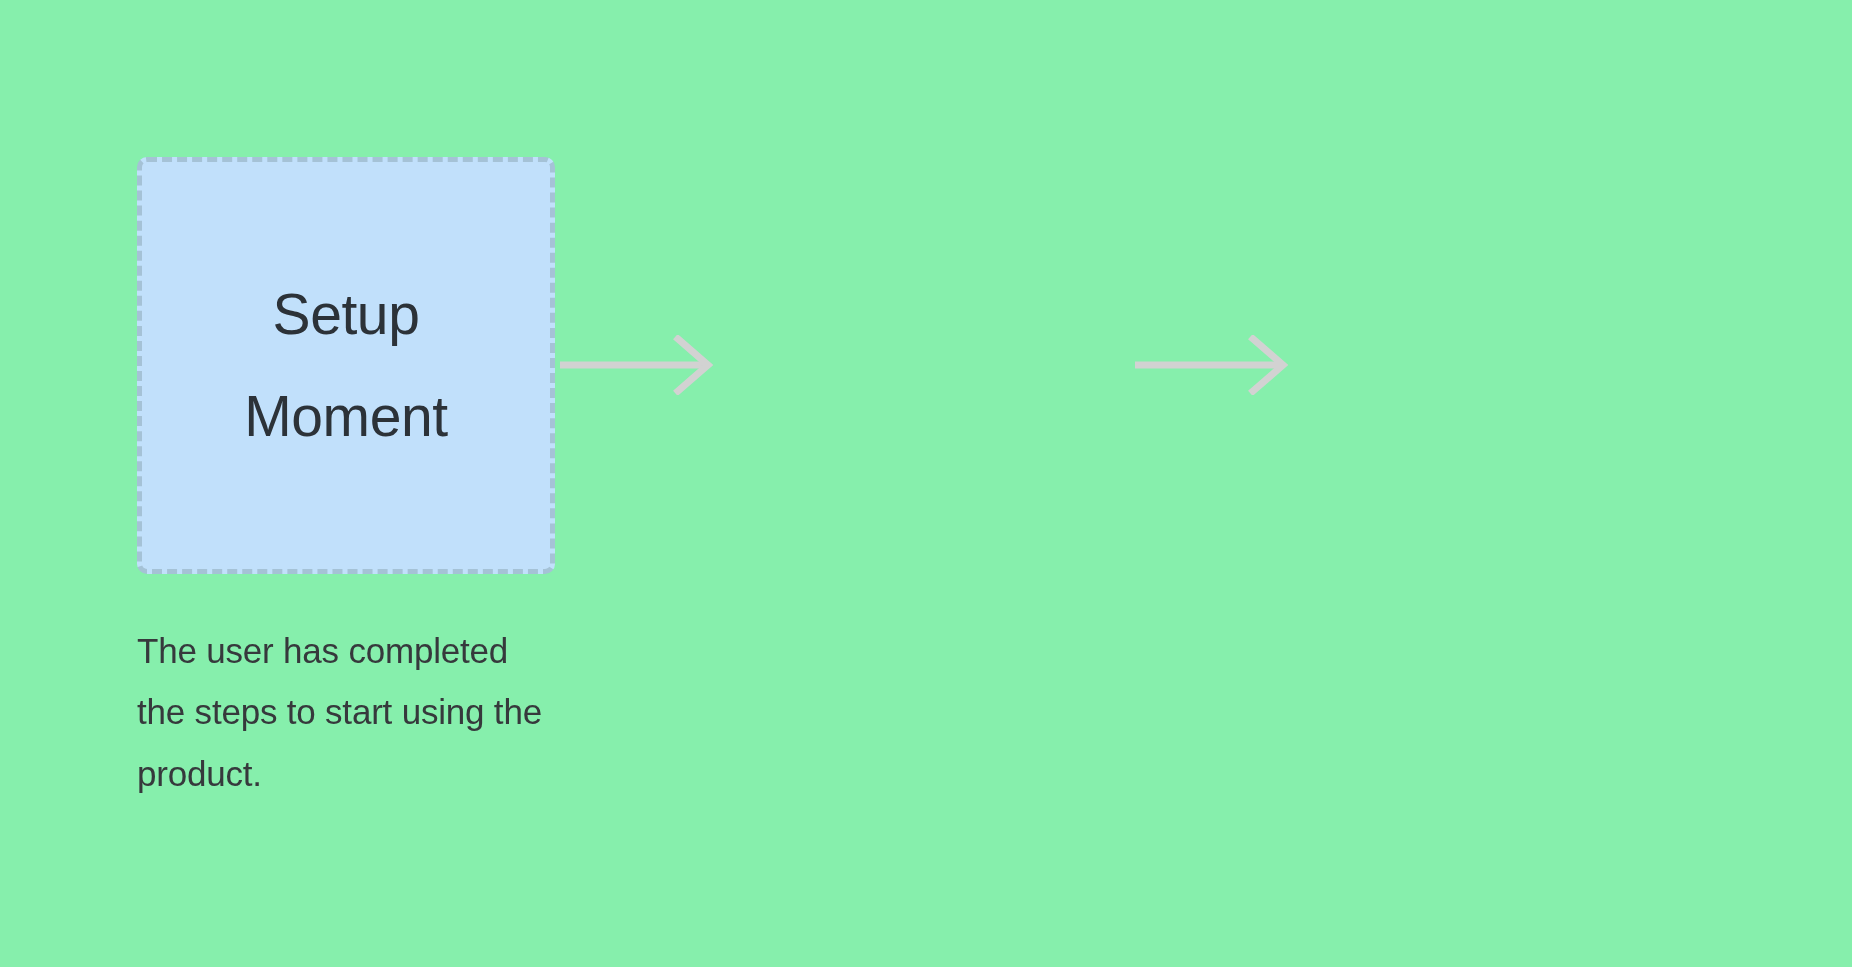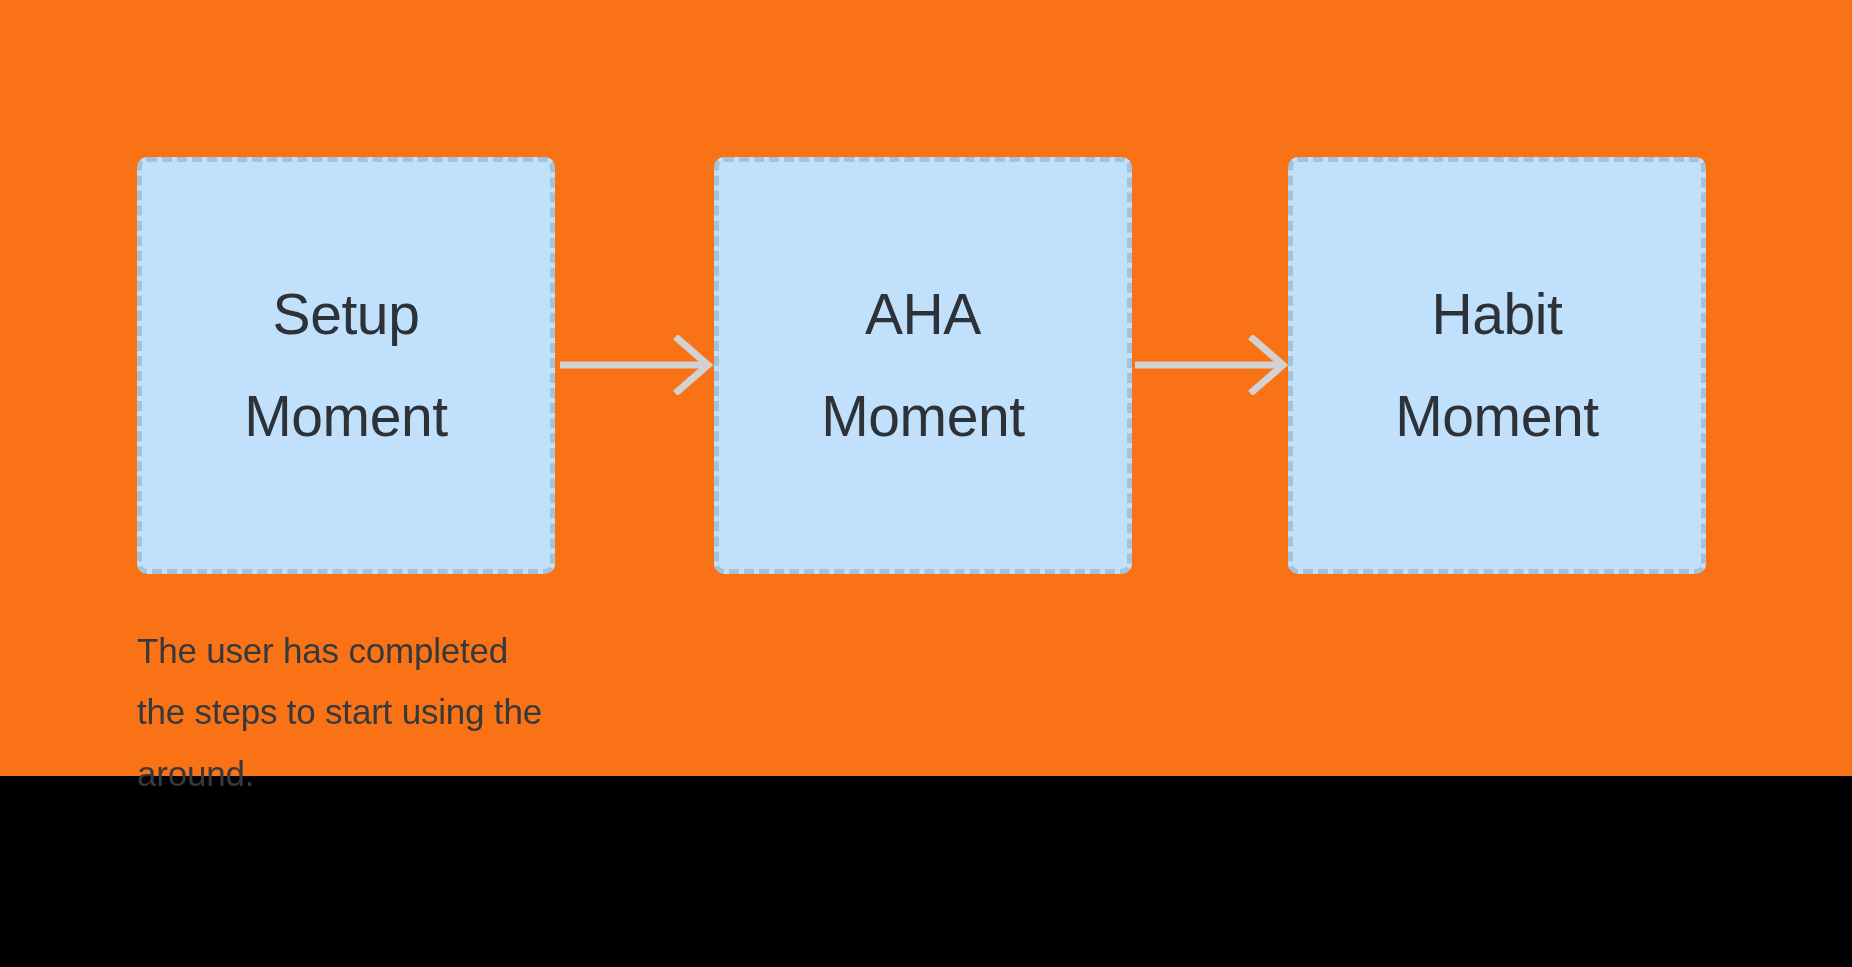--- a/index.html
+++ b/index.html
@@ -12,22 +12,22 @@
   }
 
   body {
     font-family: "Liberation Sans", sans-serif;
     position: relative;
   }
 
   #canvas {
     position: relative;
     width: 1852px;
-    height: 776px;
-    background: #f97316;
+    height: 967px;
+    background: #86efac;
   }
 
   
   .stage-box {
     position: absolute;
     width: 418px;
     height: 417px;
     background: #c1e0fb;
     border: 5px dashed #a5c2d6;
     border-radius: 10px;
@@ -77,37 +77,31 @@
   .arrow-2 { left: 1135px; top: 335px; width: 155px; }
 </style>
 </head>
 <body>
 
 <div id="canvas">
 
   <div class="stage-box box-1">
     <div class="stage-title">Setup Moment</div>
   </div>
-  <div class="caption cap-1">The user has completed the steps to start using the around.</div>
+  <div class="caption cap-1">The user has completed the steps to start using the product.</div>
 
   <div class="arrow arrow-1">
     <svg width="155" height="60" viewBox="0 0 155 60" aria-hidden="true">
       <line x1="0" y1="30" x2="146" y2="30" stroke="#d2d2d2" stroke-width="7"></line>
       <polyline points="118,4 148,30 118,56" fill="none" stroke="#d2d2d2" stroke-width="7" stroke-linecap="square" stroke-linejoin="miter"></polyline>
     </svg>
   </div>
 
-  <div class="stage-box box-2">
-    <div class="stage-title">AHA Moment</div>
-  </div>
 
   <div class="arrow arrow-2">
     <svg width="155" height="60" viewBox="0 0 155 60" aria-hidden="true">
       <line x1="0" y1="30" x2="146" y2="30" stroke="#d2d2d2" stroke-width="7"></line>
       <polyline points="118,4 148,30 118,56" fill="none" stroke="#d2d2d2" stroke-width="7" stroke-linecap="square" stroke-linejoin="miter"></polyline>
     </svg>
   </div>
 
-  <div class="stage-box box-3">
-    <div class="stage-title">Habit Moment</div>
-  </div>
 
 </div>
 
 </body></html>

